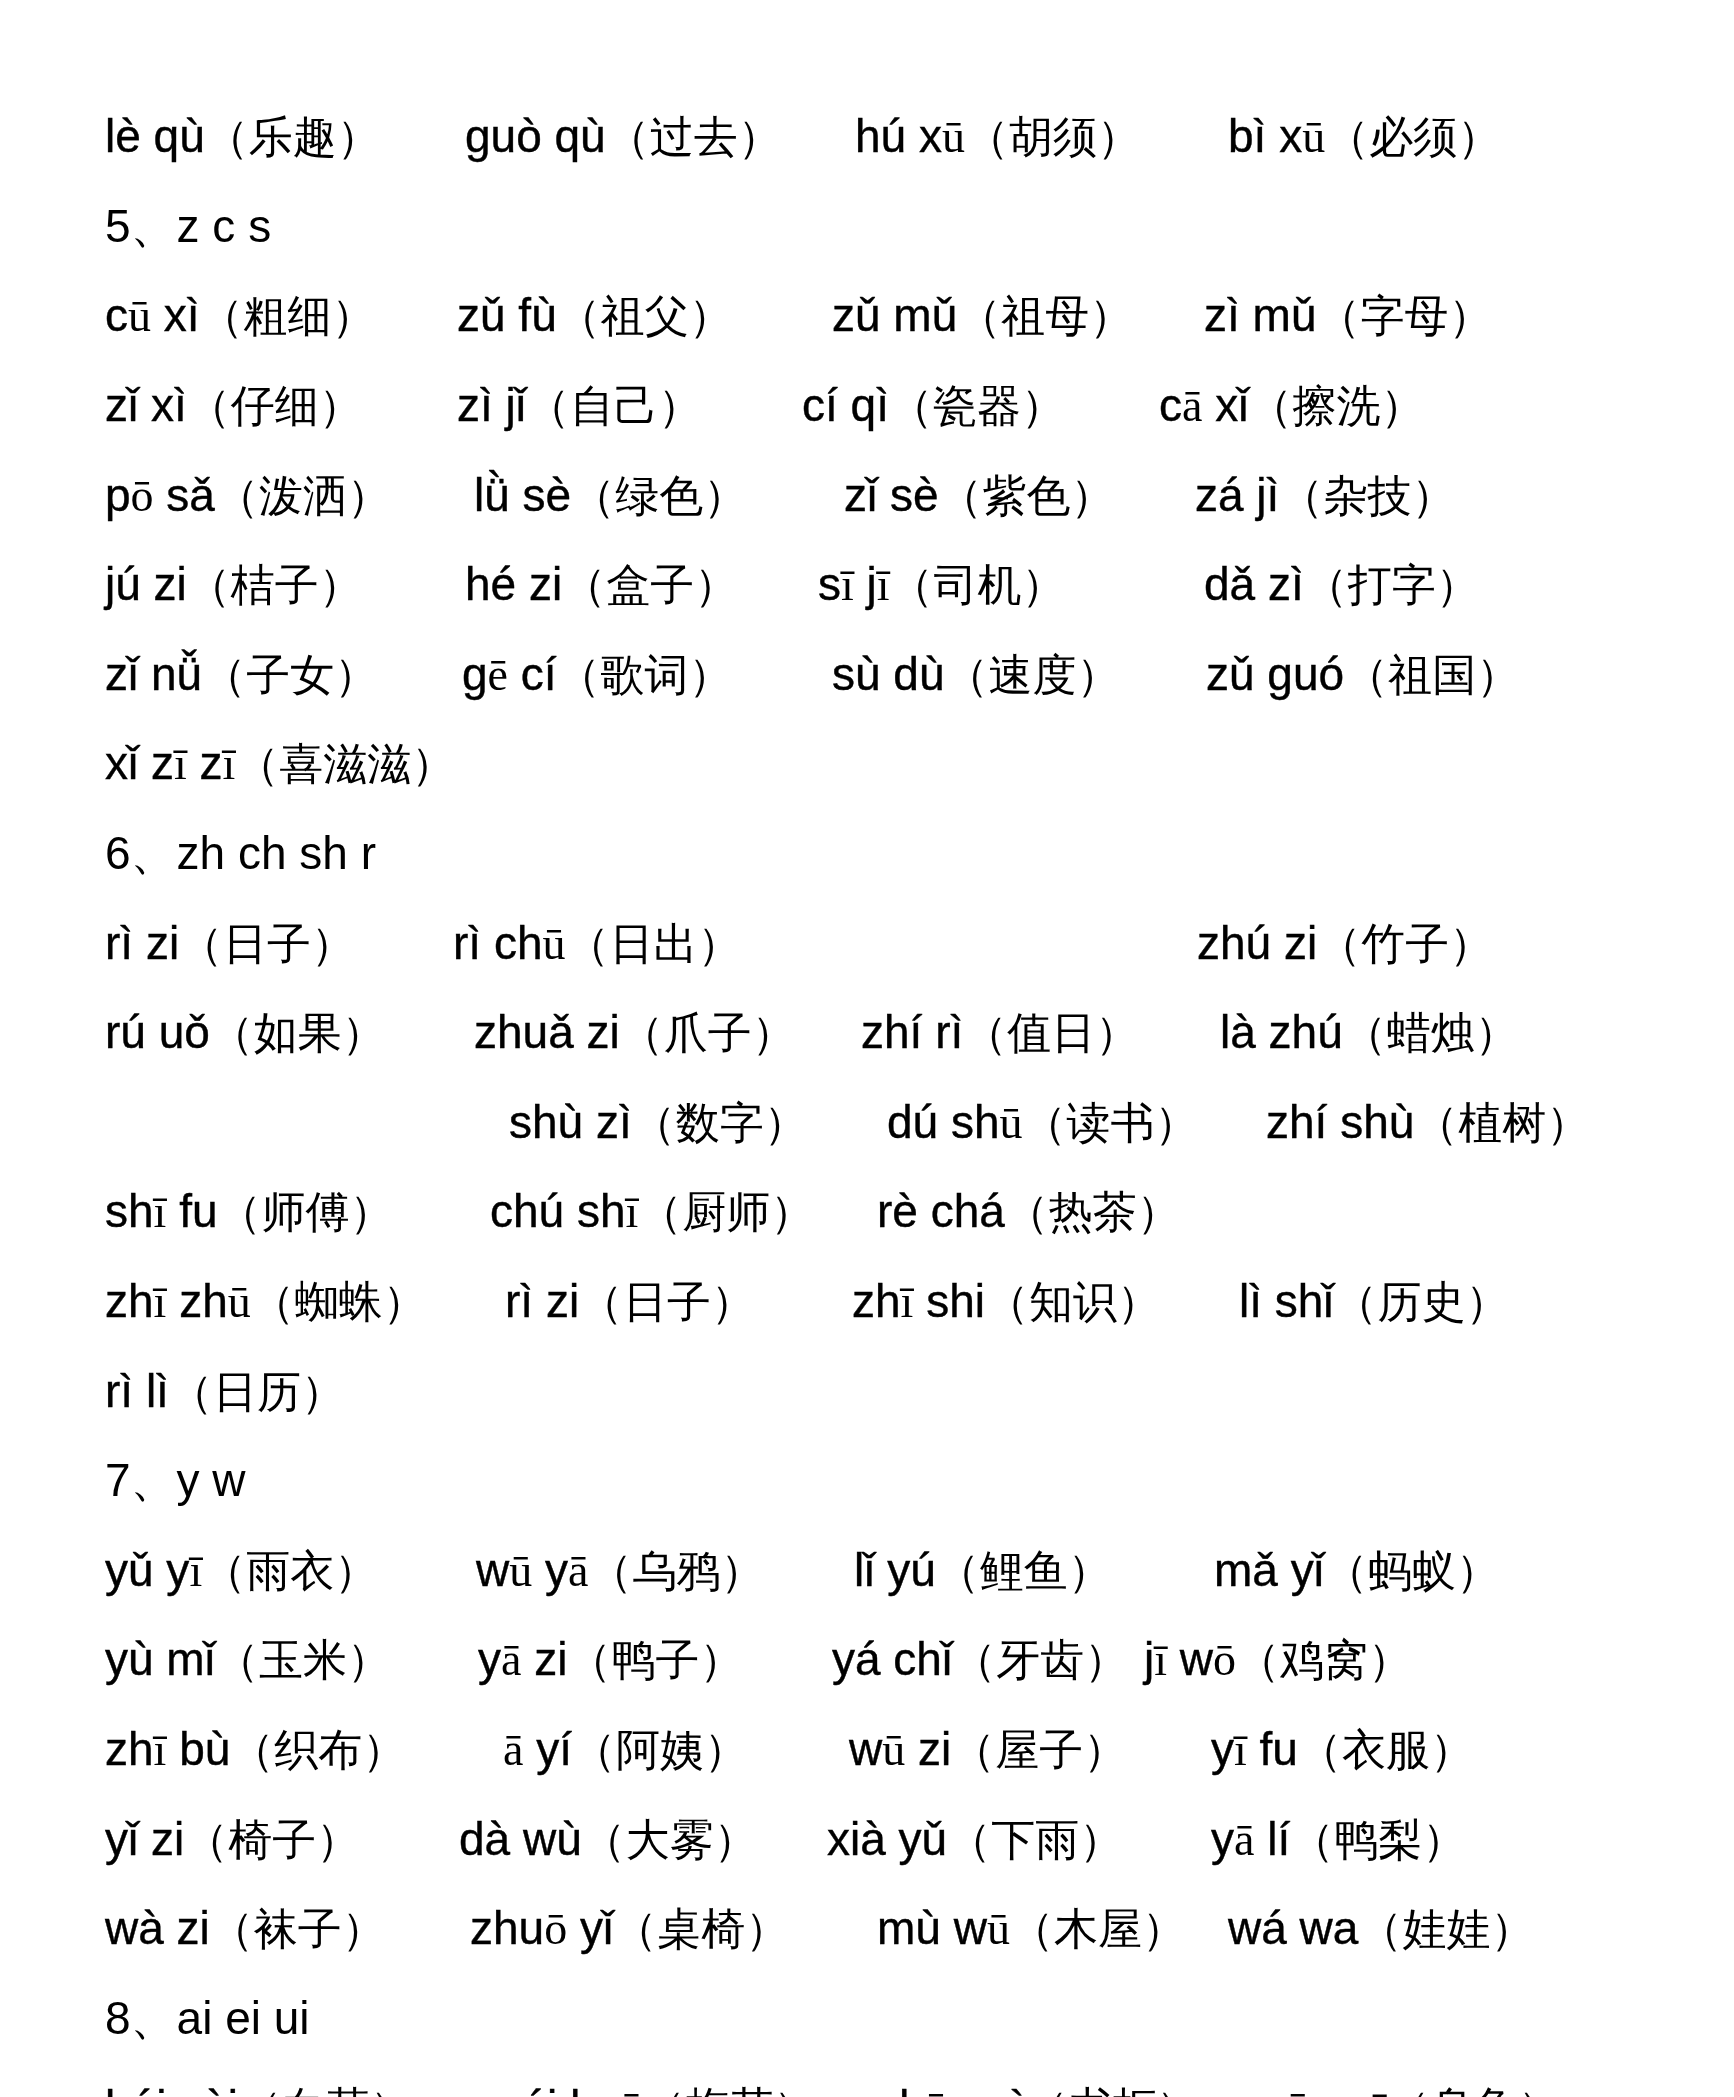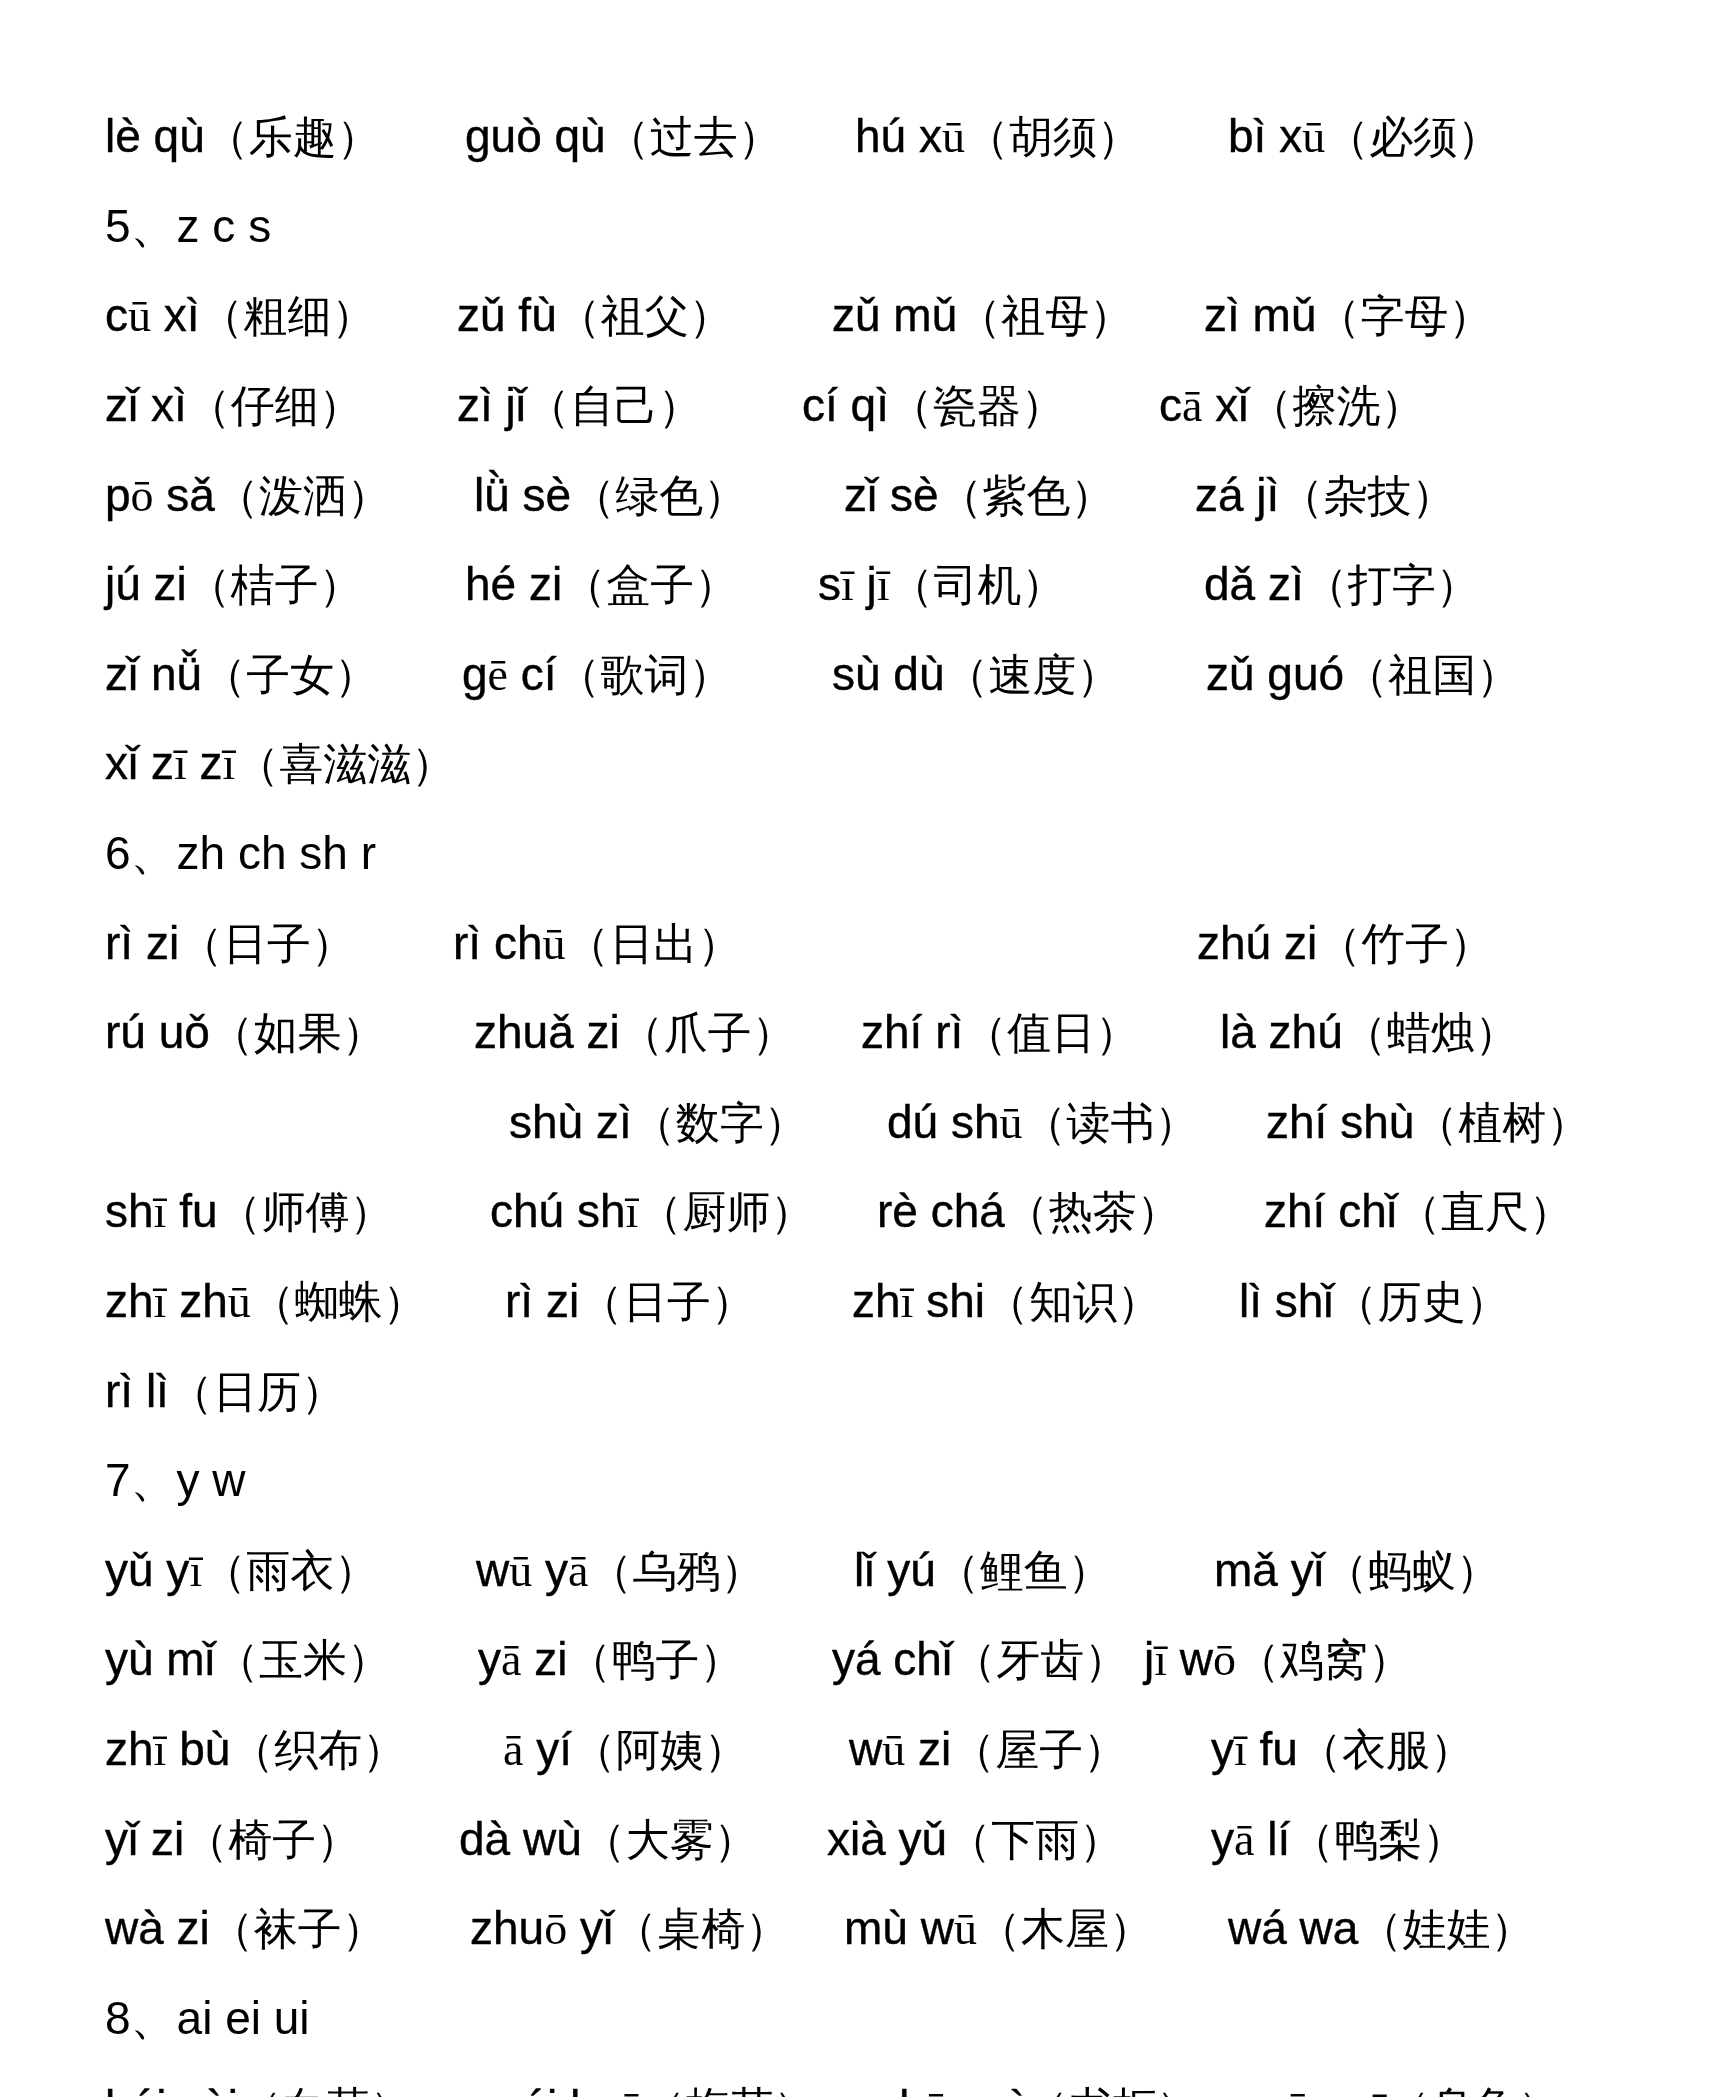--- a/index.html
+++ b/index.html
@@ -115,21 +115,20 @@
   <div class="row" style="top:1099px">
     <div class="e" style="left:509px"><span class="py">shù zì</span><span class="hz"><span>（</span><span>数字</span><span>）</span></span></div>
     <div class="e" style="left:887px"><span class="py">dú sh<span class="mac">ū</span></span><span class="hz"><span>（</span><span>读书</span><span>）</span></span></div>
     <div class="e" style="left:1266px"><span class="py">zhí shù</span><span class="hz"><span>（</span><span>植树</span><span>）</span></span></div>
   </div>
 
   <div class="row" style="top:1188px">
     <div class="e" style="left:105px"><span class="py">sh<span class="mac">ī</span> fu</span><span class="hz"><span>（</span><span>师傅</span><span>）</span></span></div>
     <div class="e" style="left:490px"><span class="py">chú sh<span class="mac">ī</span></span><span class="hz"><span>（</span><span>厨师</span><span>）</span></span></div>
     <div class="e" style="left:877px"><span class="py">rè chá</span><span class="hz"><span>（</span><span>热茶</span><span>）</span></span></div>
-    <div class="e" style="left:1264px"><span class="py">zhí chǐ</span><span class="hz"><span>（</span><span>直尺</span><span>）</span></span></div>
   </div>
 
   <div class="row" style="top:1278px">
     <div class="e" style="left:105px"><span class="py">zh<span class="mac">ī</span> zh<span class="mac">ū</span></span><span class="hz"><span>（</span><span>蜘蛛</span><span>）</span></span></div>
     <div class="e" style="left:505px"><span class="py">rì zi</span><span class="hz"><span>（</span><span>日子</span><span>）</span></span></div>
     <div class="e" style="left:852px"><span class="py">zh<span class="mac">ī</span> shi</span><span class="hz"><span>（</span><span>知识</span><span>）</span></span></div>
     <div class="e" style="left:1239px"><span class="py">lì shǐ</span><span class="hz"><span>（</span><span>历史</span><span>）</span></span></div>
   </div>
 
   <div class="row" style="top:1368px">
@@ -164,21 +163,21 @@
   <div class="row" style="top:1816px">
     <div class="e" style="left:105px"><span class="py">yǐ zi</span><span class="hz"><span>（</span><span>椅子</span><span>）</span></span></div>
     <div class="e" style="left:459px"><span class="py">dà wù</span><span class="hz"><span>（</span><span>大雾</span><span>）</span></span></div>
     <div class="e" style="left:827px"><span class="py">xià yǔ</span><span class="hz"><span>（</span><span>下雨</span><span>）</span></span></div>
     <div class="e" style="left:1211px"><span class="py">y<span class="mac">ā</span> lí</span><span class="hz"><span>（</span><span>鸭梨</span><span>）</span></span></div>
   </div>
 
   <div class="row" style="top:1905px">
     <div class="e" style="left:105px"><span class="py">wà zi</span><span class="hz"><span>（</span><span>袜子</span><span>）</span></span></div>
     <div class="e" style="left:470px"><span class="py">zhu<span class="mac">ō</span> yǐ</span><span class="hz"><span>（</span><span>桌椅</span><span>）</span></span></div>
-    <div class="e" style="left:844px"><span class="py">mù w<span class="mac">ū</span></span><span class="hz"><span>（</span><span>木屋</span><span>）</span></span></div>
+    <div class="e" style="left:877px"><span class="py">mù w<span class="mac">ū</span></span><span class="hz"><span>（</span><span>木屋</span><span>）</span></span></div>
     <div class="e" style="left:1228px"><span class="py">wá wa</span><span class="hz"><span>（</span><span>娃娃</span><span>）</span></span></div>
   </div>
 
   <div class="row" style="top:1995px">
     <div class="heading">8、ai ei ui</div>
   </div>
 
   <div class="row" style="top:2084px">
     <div class="e" style="left:105px"><span class="py">bái cài</span><span class="hz"><span>（</span><span>白菜</span><span>）</span></span></div>
     <div class="e" style="left:483px"><span class="py">méi hu<span class="mac">ā</span></span><span class="hz"><span>（</span><span>梅花</span><span>）</span></span></div>

